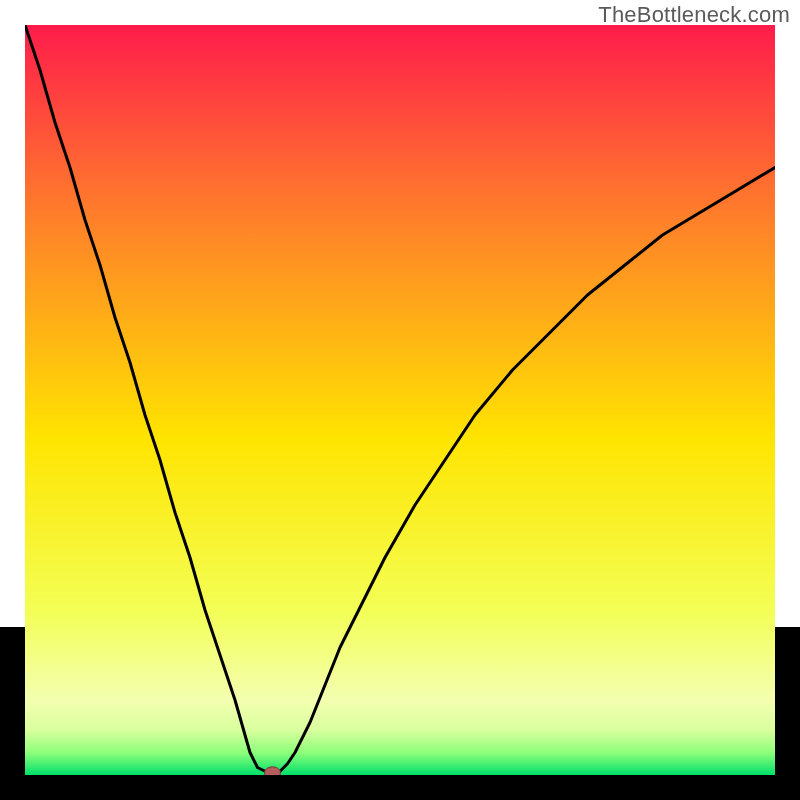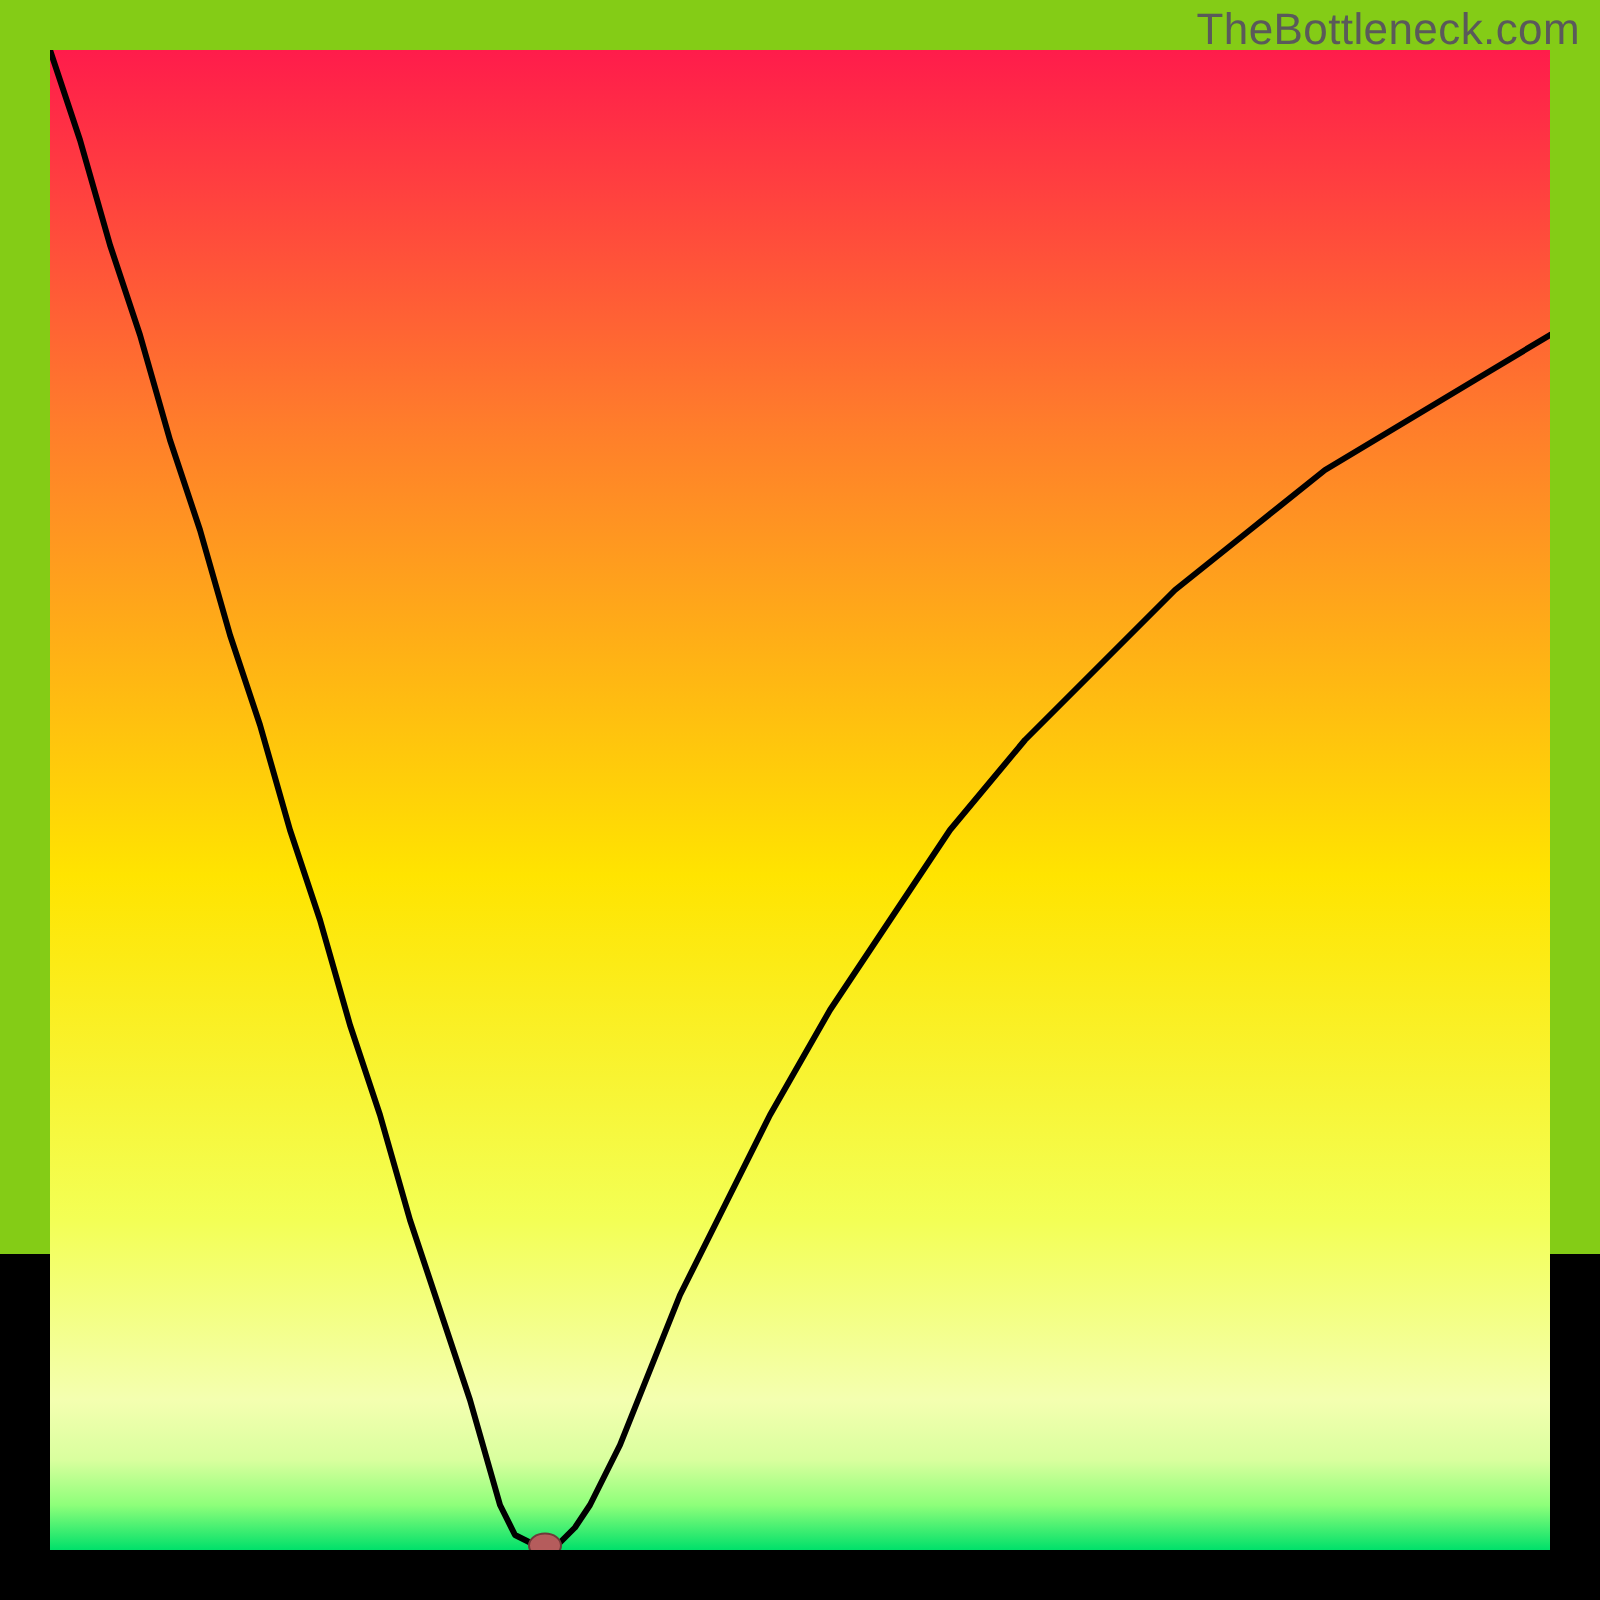--- a/index.html
+++ b/index.html
@@ -10,21 +10,21 @@
     background: #000;
     overflow: hidden;
     font-family: Arial, Helvetica, sans-serif;
   }
   .frame {
     position: absolute;
     left: 0;
     top: 0;
     width: 800px;
     height: 627px;
-    background: #84cc16;
+    background: #ffffff;
   }
   .plot-wrap {
     position: absolute;
     left: 25px;
     top: 25px;
     width: 750px;
     height: 750px;
   }
   .watermark {
     position: absolute;

